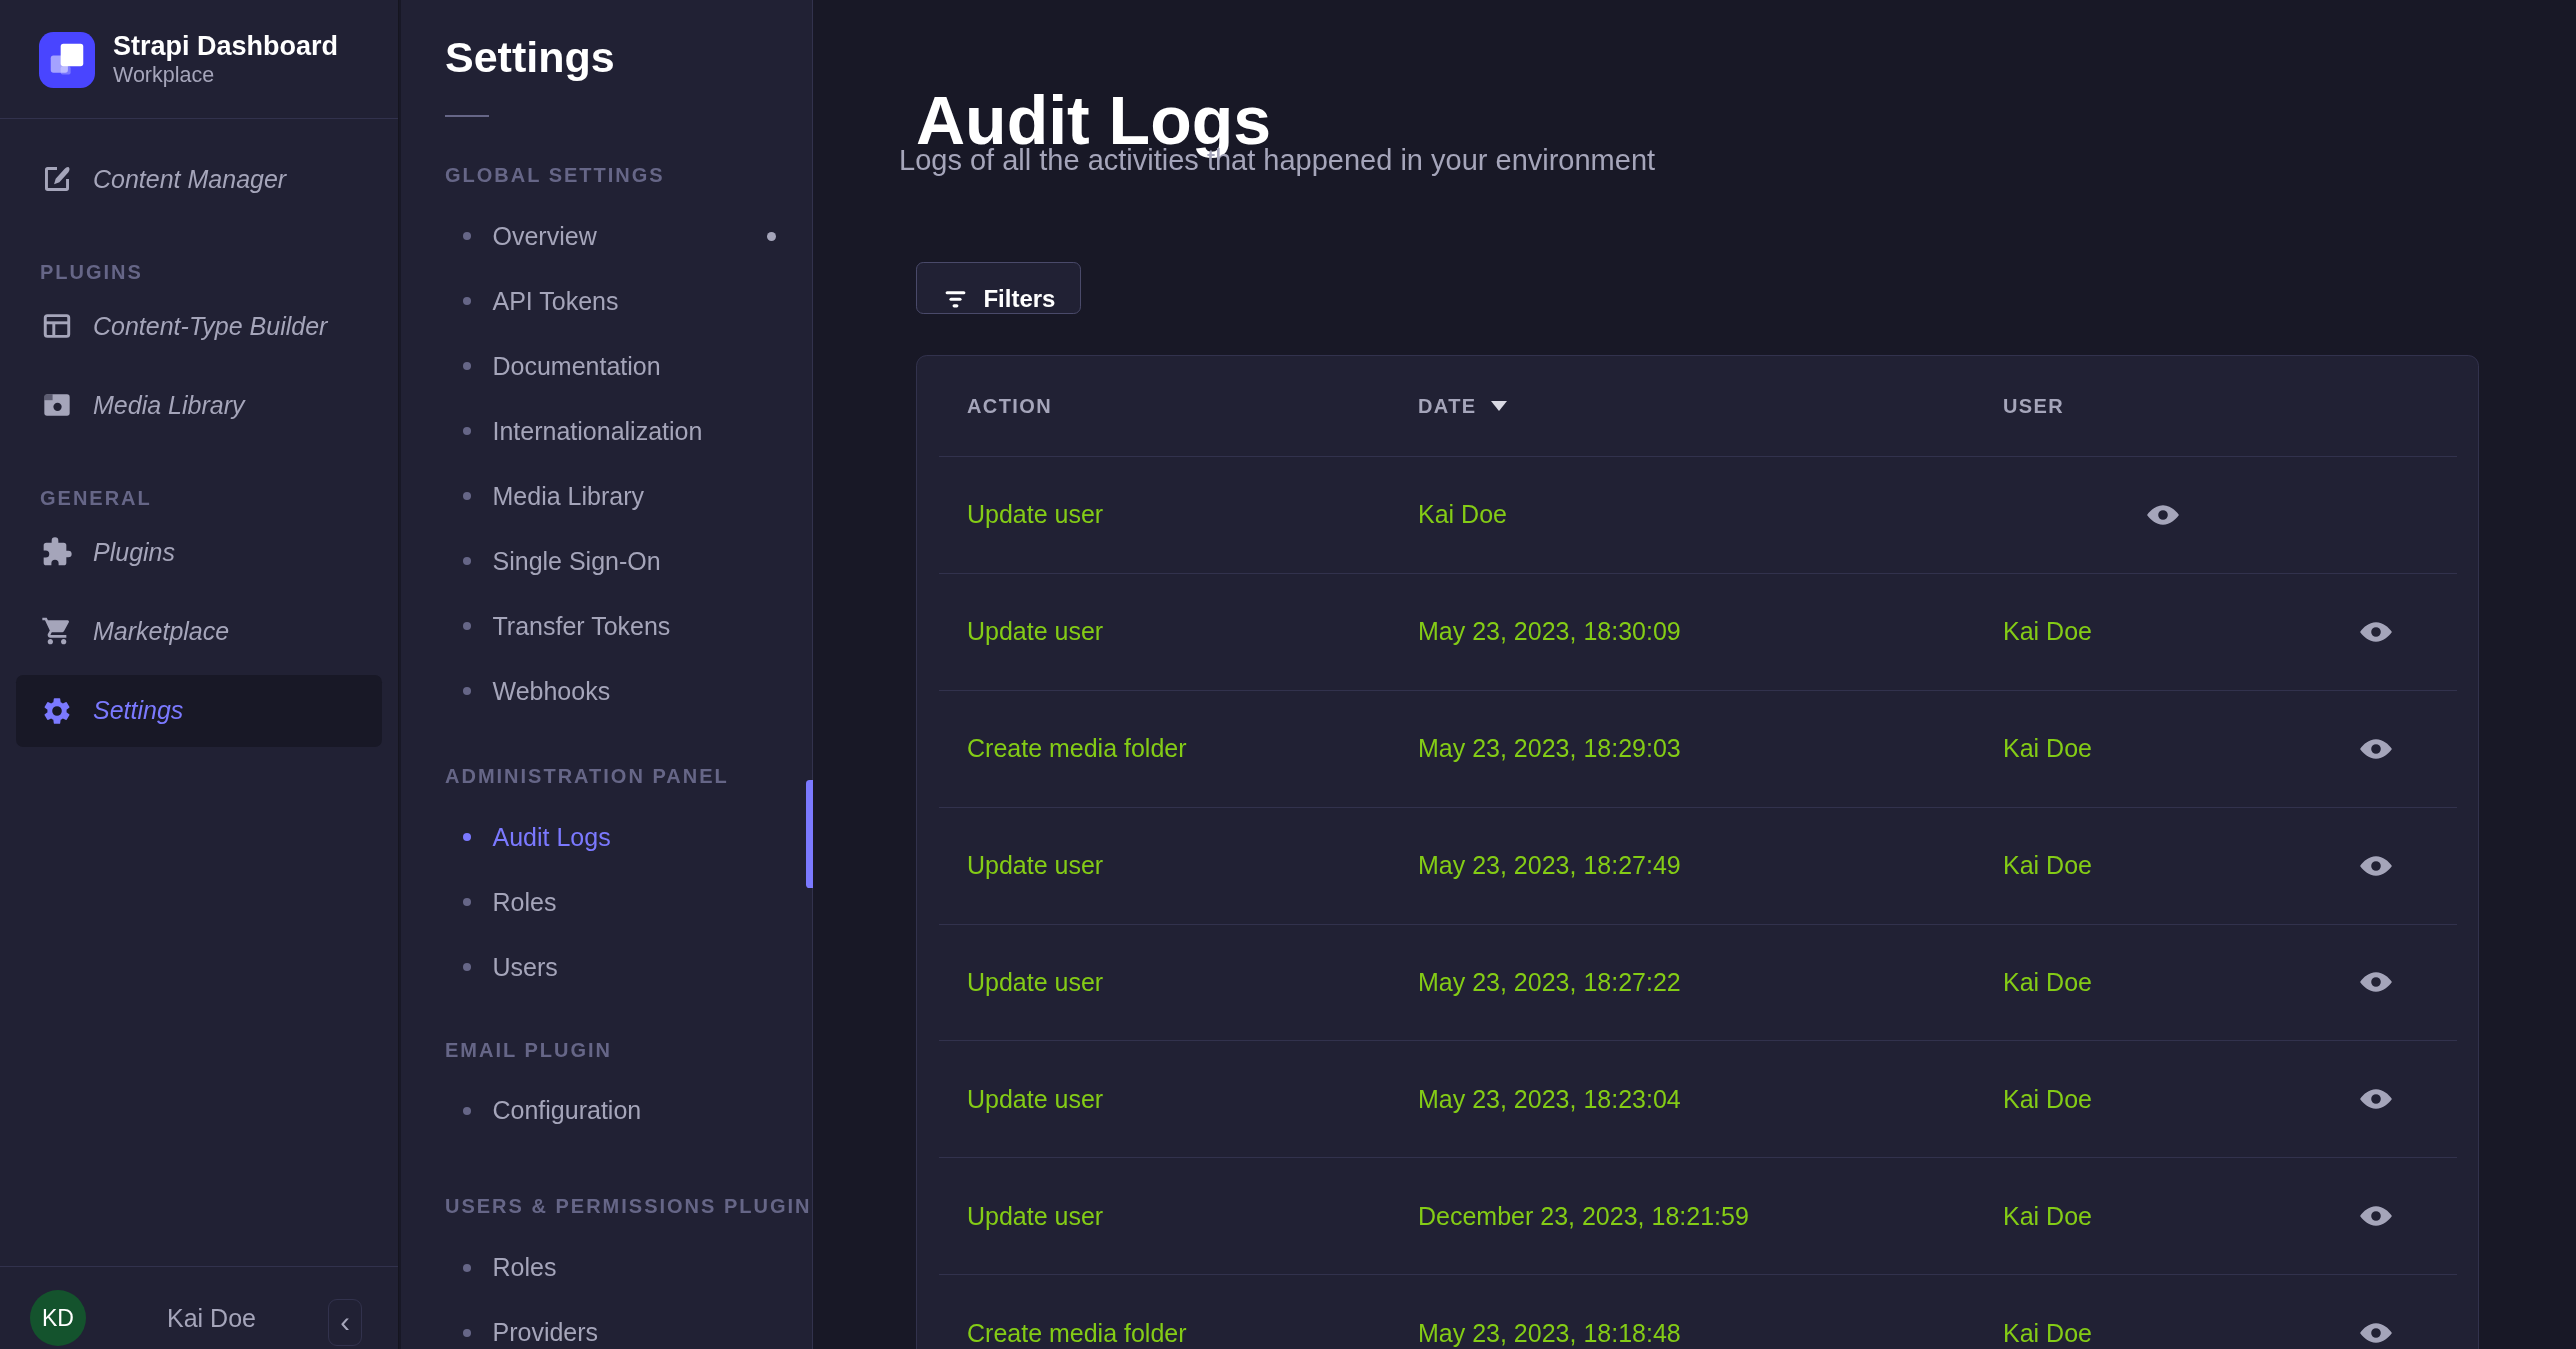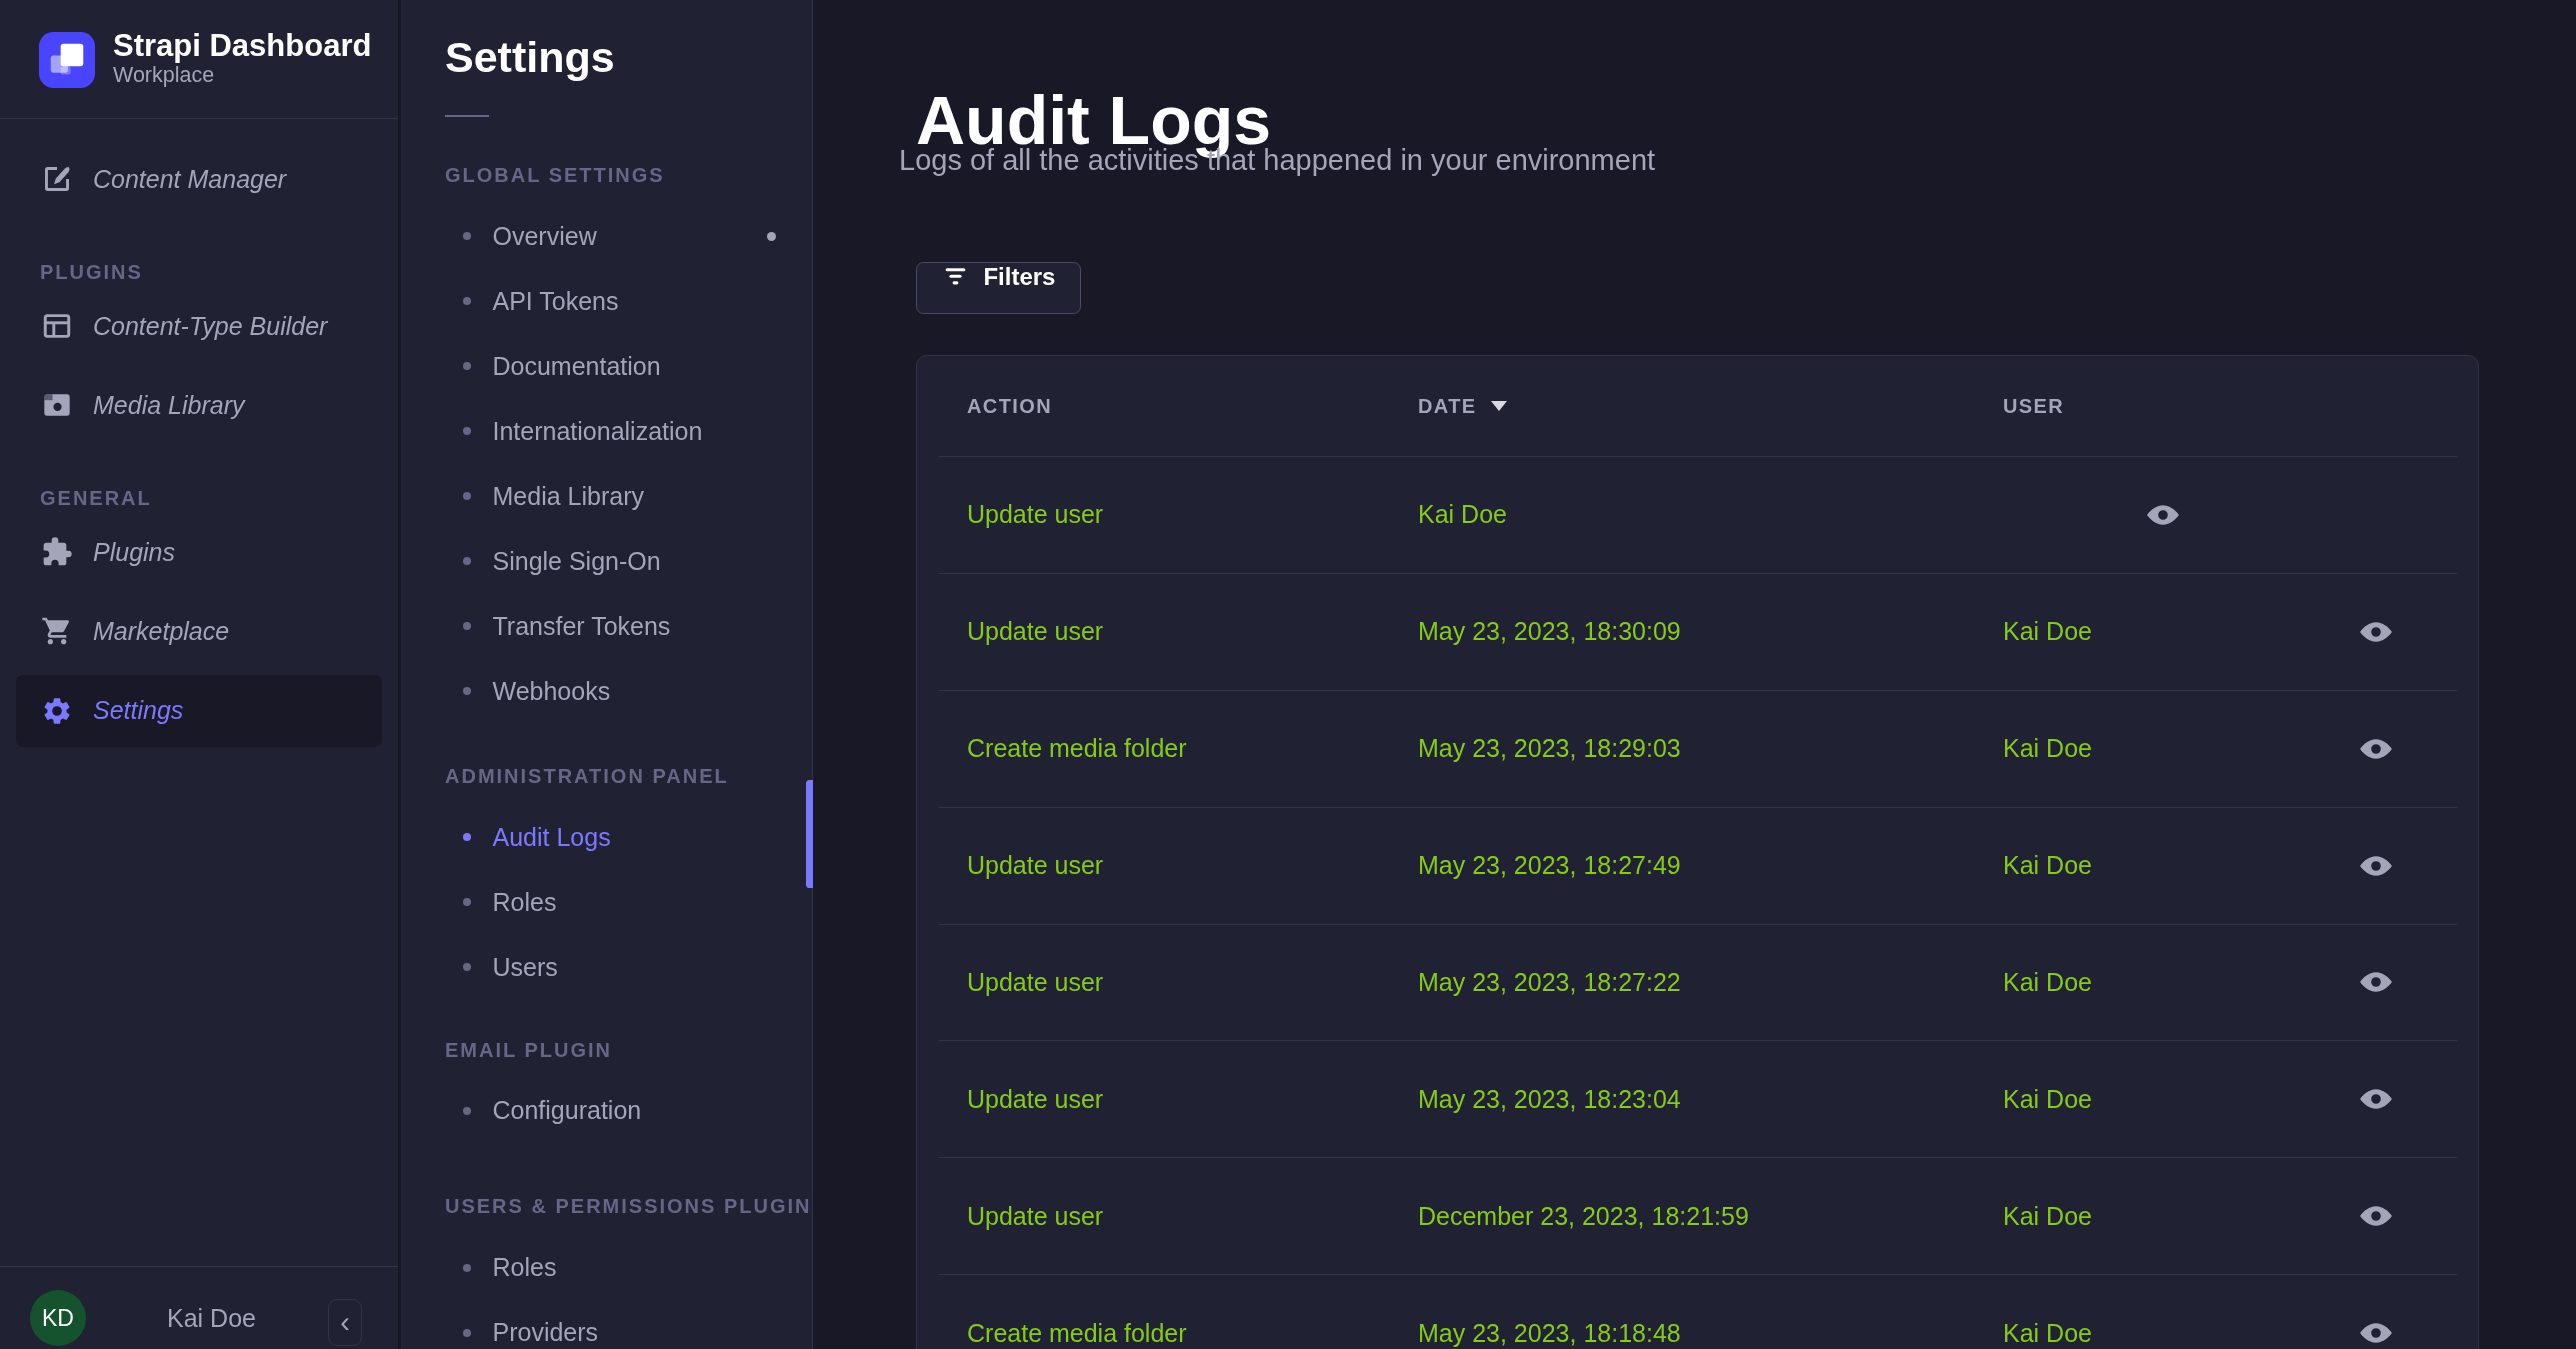--- a/index.html
+++ b/index.html
@@ -14,21 +14,21 @@
   .leftnav {
     position:absolute; left:0; top:0; width:399px; height:1350px;
     background:#212134; border-right:1.8px solid #15151f;
   }
   .brand { position:absolute; top:30px; left:39px; display:flex; align-items:center; gap:18px; }
   .logo {
     width:56px; height:56px; border-radius:14.4px; background:#4945ff;
     position:relative; flex:0 0 auto;
   }
   .brand-text { display:flex; flex-direction:column; justify-content:center; }
-  .brand-title { font-size:31px; font-weight:700; color:#ffffff; line-height:32px; }
+  .brand-title { font-size:27px; font-weight:700; color:#ffffff; line-height:32px; }
   .brand-subtitle { font-size:21.5px; color:#a5a5ba; line-height:27px; }
   .nav-top-divider { position:absolute; top:118px; left:0; right:0; height:0.9px; background:#32324d; }
 
   .nav-menu { position:absolute; top:118px; left:0; right:0; padding-top:25px; }
   .nav-item {
     display:flex; align-items:center; gap:20px; height:72px;
     margin:0 16px 7.2px 16px; padding:0 25px; border-radius:7.2px; cursor:pointer;font-style:italic;
   }
   .nav-item .nicon { width:32px; height:32px; flex:0 0 auto; display:flex; align-items:center; justify-content:center; }
   .nav-item .nicon svg { width:32px; height:32px; }
@@ -83,21 +83,21 @@
     background:#7b79ff; border-radius:3.6px 0 0 3.6px;
   }
 
   
   .main { position:absolute; left:814px; top:0; right:0; bottom:0; background:#181826; }
   .page-title { position:absolute; left:102px; top:32px; font-size:68px; font-weight:700; color:#ffffff; line-height:85px; }
   .page-subtitle { position:absolute; left:85px; top:142px; font-size:29px; color:#a5a5ba; line-height:36px; }
 
   .filters-btn {
     position:absolute; left:102px; top:262px; height:52px;
-    display:flex; align-items:flex-start; gap:14.4px; padding:0 25px;
+    display:flex; align-items:flex-end; gap:14.4px; padding:0 25px;
     background:#212134; border:0.9px solid #4a4a6a; border-radius:7.2px; cursor:pointer;
     font-family:"Liberation Sans", sans-serif;
   }
   .filters-btn svg { width:27px; height:27px; }
   .filters-label { font-size:24px; font-weight:600; color:#ffffff; }
 
   .card {
     position:absolute; left:102px; top:355px; width:1563px; height:1041px;
     background:#212134; border:0.9px solid #32324d; border-radius:10.8px; overflow:hidden;
   }

